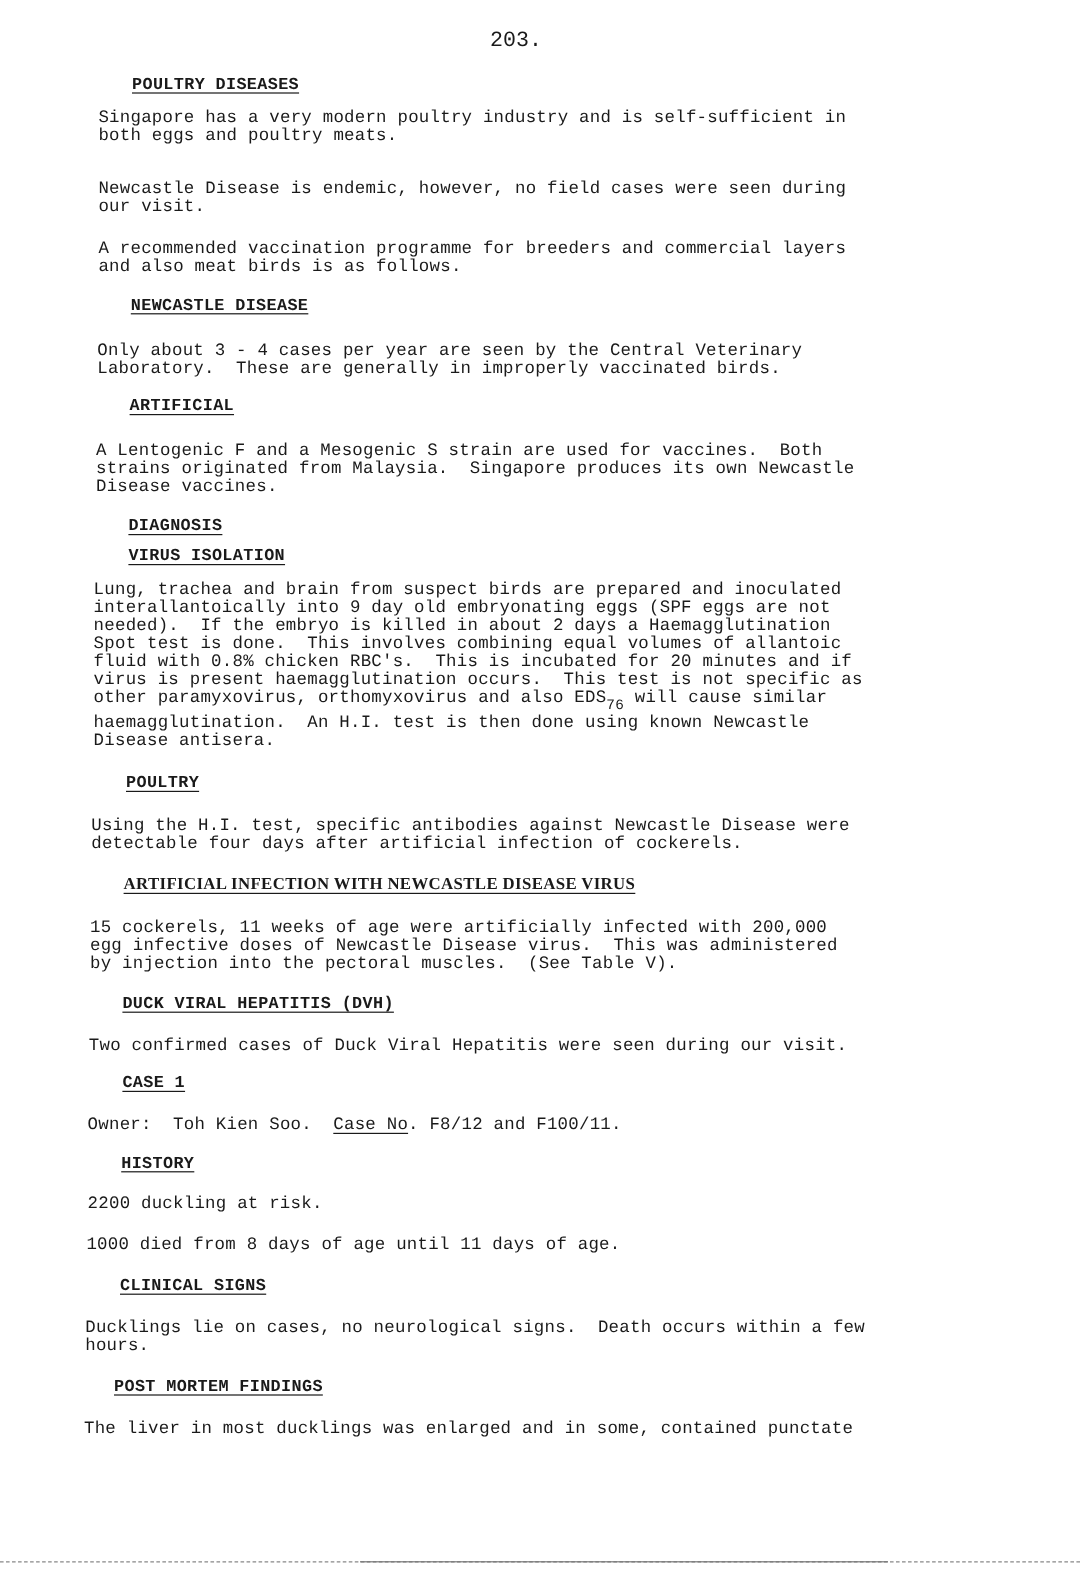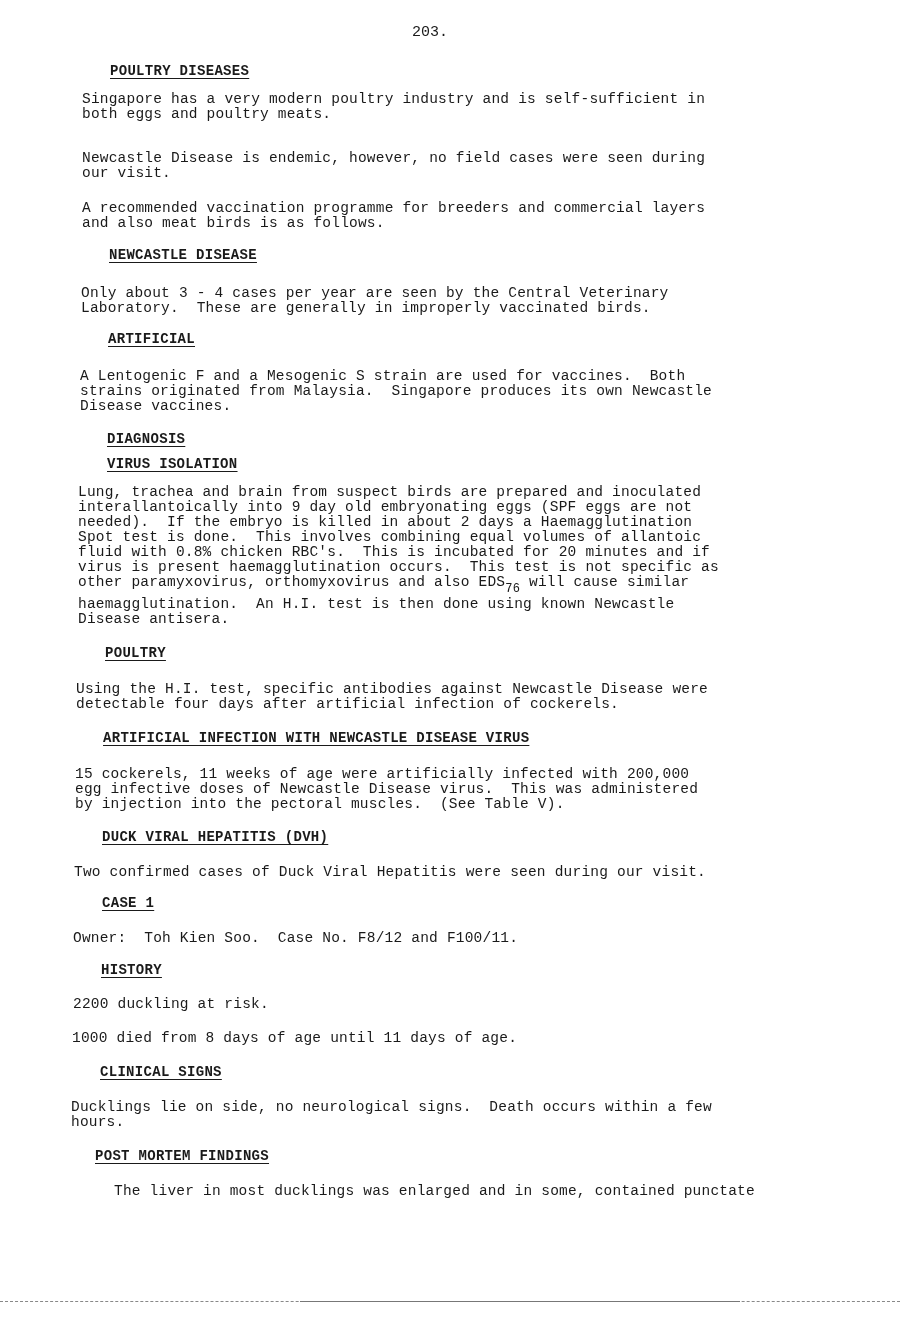--- a/index.html
+++ b/index.html
@@ -1,23 +1,23 @@
 <!DOCTYPE html>
 <html><head>
 <meta charset="utf-8">
 <style>
   html, body { margin: 0; padding: 0; background: #ffffff; }
   body { width: 900px; height: 1319px; position: relative; overflow: hidden;
          font-family: "Liberation Mono", "DejaVu Sans Mono", monospace; color: #1a1a1a; }
-  .page-number { position: absolute; top: 24px; left: 0; width: 860px; text-align: center; font-size: 15px; }
+  .page-number { position: absolute; top: 24px; left: 0; width: 860px; text-align: center; font-size: 18px; }
   .block { position: absolute; font-size: 14.5px; line-height: 15px; letter-spacing: 0.2px; white-space: pre; }
   .heading { position: absolute; font-size: 14px; font-weight: bold; text-decoration: underline;
              text-underline-offset: 3px; letter-spacing: 0.3px; white-space: pre; margin-left: 28px; }
   .sub { font-size: 12px; vertical-align: -6px; }
-  .u { text-underline-offset: 3px; }
+  .u { text-decoration: underline; text-underline-offset: 3px; }
   .rule { position: absolute; top: 1301px; left: 0; width: 900px; height: 0; border-top: 1px dashed #888; }
   .rule2 { position: absolute; top: 1301px; left: 300px; width: 440px; height: 0; border-top: 1px solid #777; }
 </style>
 </head>
 <body>
 
 <div class="page-number">203.</div>
 
 <div class="heading" style="top:63px;left:82px;">POULTRY DISEASES</div>
 <div class="block" style="top:92px;left:82px;">Singapore has a very modern poultry industry and is self-sufficient in
@@ -45,36 +45,36 @@
 fluid with 0.8% chicken RBC's.  This is incubated for 20 minutes and if
 virus is present haemagglutination occurs.  This test is not specific as
 other paramyxovirus, orthomyxovirus and also EDS</span><span class="sub">76</span><span> will cause similar
 haemagglutination.  An H.I. test is then done using known Newcastle
 Disease antisera.</span></div>
 
 <div class="heading" style="top:645px;left:77px;">POULTRY</div>
 <div class="block" style="top:682px;left:76px;">Using the H.I. test, specific antibodies against Newcastle Disease were
 detectable four days after artificial infection of cockerels.</div>
 
-<div class="heading" style="top:730px;left:75px;">ARTIFICIAL INFECTION WITH NEWCASTLE DISEASE VIRUS</div>
+<div class="heading" style="top:730px;left:75px;font-family:Liberation Serif, serif;">ARTIFICIAL INFECTION WITH NEWCASTLE DISEASE VIRUS</div>
 <div class="block" style="top:767px;left:75px;">15 cockerels, 11 weeks of age were artificially infected with 200,000
 egg infective doses of Newcastle Disease virus.  This was administered
 by injection into the pectoral muscles.  (See Table V).</div>
 
 <div class="heading" style="top:829px;left:74px;">DUCK VIRAL HEPATITIS (DVH)</div>
 <div class="block" style="top:865px;left:74px;">Two confirmed cases of Duck Viral Hepatitis were seen during our visit.</div>
 
 <div class="heading" style="top:895px;left:74px;">CASE 1</div>
 <div class="block" style="top:931px;left:73px;"><span>Owner:</span><span>  Toh Kien Soo.  </span><span class="u">Case No</span><span>. F8/12 and F100/11.</span></div>
 
 <div class="heading" style="top:962px;left:73px;">HISTORY</div>
 <div class="block" style="top:997px;left:73px;">2200 duckling at risk.</div>
 <div class="block" style="top:1031px;left:72px;">1000 died from 8 days of age until 11 days of age.</div>
 
 <div class="heading" style="top:1064px;left:72px;">CLINICAL SIGNS</div>
-<div class="block" style="top:1100px;left:71px;">Ducklings lie on side, no neurological signs.  Death occurs within a few
+<div class="block" style="top:1100px;left:71px;">Ducklings lie on cases, no neurological signs.  Death occurs within a few
 hours.</div>
 
 <div class="heading" style="top:1148px;left:67px;">POST MORTEM FINDINGS</div>
-<div class="block" style="top:1184px;left:70px;margin-left:44px;">The liver in most ducklings was enlarged and in some, contained punctate</div>
+<div class="block" style="top:1184px;left:70px;">The liver in most ducklings was enlarged and in some, contained punctate</div>
 
 <div class="rule"></div>
 <div class="rule2"></div>
 
 </body></html>

